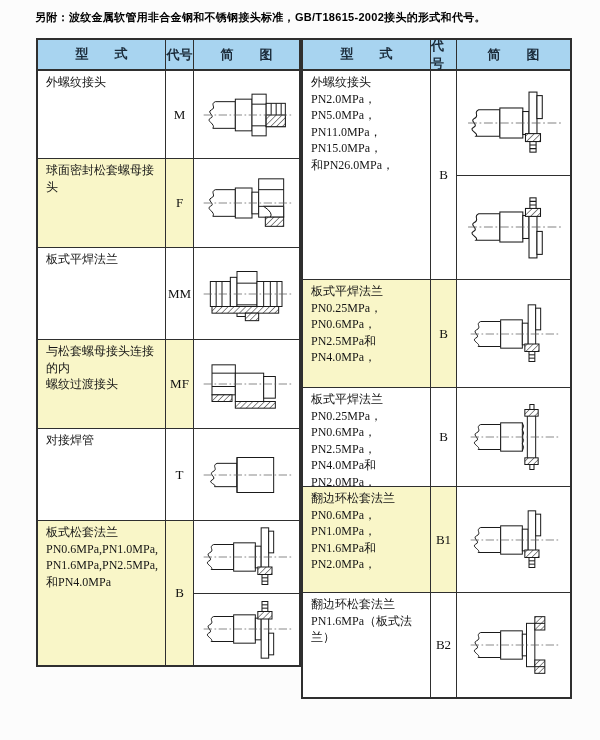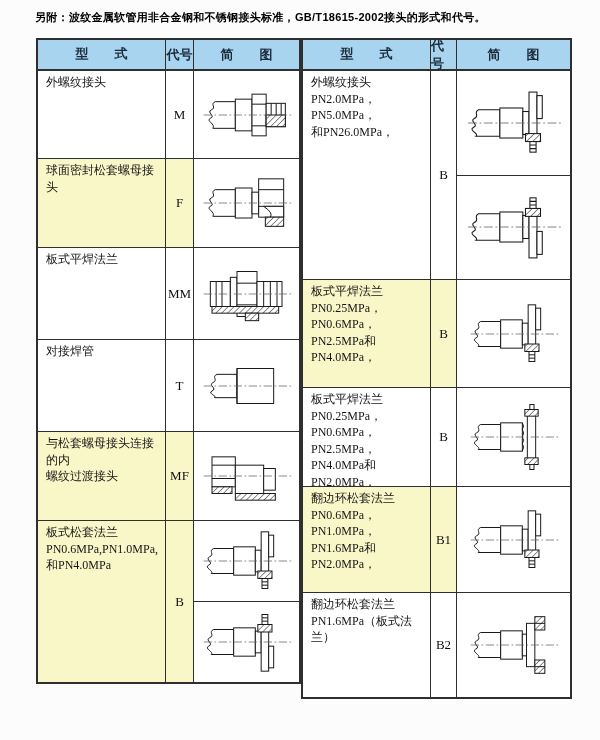--- a/index.html
+++ b/index.html
@@ -246,53 +246,54 @@
     <div class="cell code">MM</div>
     <div class="cell diag">
       <div class="sub">
           <svg class="fit" viewBox="0 0 120 80">
             <use href="#sym-double-male-fitting"></use>
           </svg>
         </div>
     </div>
   </div>
 
-  <div class="row" style="height:92px">
-    <div class="cell type">
-        <div>对接焊管</div>
-      </div>
-    <div class="cell code">T</div>
-    <div class="cell diag">
-      <div class="sub">
-          <svg class="fit" viewBox="0 0 120 80">
-            <use href="#sym-butt-weld-pipe"></use>
-          </svg>
-        </div>
-    </div>
-  </div>
-
   <div class="row hl" style="height:89px">
     <div class="cell type">
         <div>与松套螺母接头连接的内</div>
         <div>螺纹过渡接头</div>
       </div>
     <div class="cell code">MF</div>
     <div class="cell diag">
       <div class="sub">
           <svg class="fit" viewBox="0 0 120 80">
             <use href="#sym-male-female-fitting"></use>
           </svg>
         </div>
     </div>
   </div>
 
-  <div class="row hl" style="height:162px">
+  <div class="row" style="height:92px">
+    <div class="cell type">
+        <div>对接焊管</div>
+      </div>
+    <div class="cell code">T</div>
+    <div class="cell diag">
+      <div class="sub">
+          <svg class="fit" viewBox="0 0 120 80">
+            <use href="#sym-butt-weld-pipe"></use>
+          </svg>
+        </div>
+    </div>
+  </div>
+
+  <div class="row hl" style="height:145px">
     <div class="cell type">
         <div>板式松套法兰</div>
         <div>PN0.6MPa,PN1.0MPa,</div>
+        <div>PN1.6MPa,PN2.5MPa,</div>
         <div>和PN4.0MPa</div>
       </div>
     <div class="cell code">B</div>
     <div class="cell diag">
       <div class="sub">
           <svg class="fit" viewBox="0 0 120 80">
             <use href="#sym-flange-up"></use>
           </svg>
         </div>
       <div class="sub">
@@ -308,20 +309,21 @@
   <div class="row head" style="height:30px">
     <div class="cell type">型　　式</div>
     <div class="cell code">代号</div>
     <div class="cell diag" style="flex-direction:row;align-items:center;justify-content:center">简　　图</div>
   </div>
 
   <div class="row" style="height:209px">
     <div class="cell type">
         <div>外螺纹接头</div>
         <div>PN2.0MPa，PN5.0MPa，</div>
+        <div>PN11.0MPa，PN15.0MPa，</div>
         <div>和PN26.0MPa，</div>
       </div>
     <div class="cell code">B</div>
     <div class="cell diag">
       <div class="sub">
           <svg class="fit-tall" viewBox="0 0 120 80">
             <use href="#sym-flange-up"></use>
           </svg>
         </div>
       <div class="sub">

